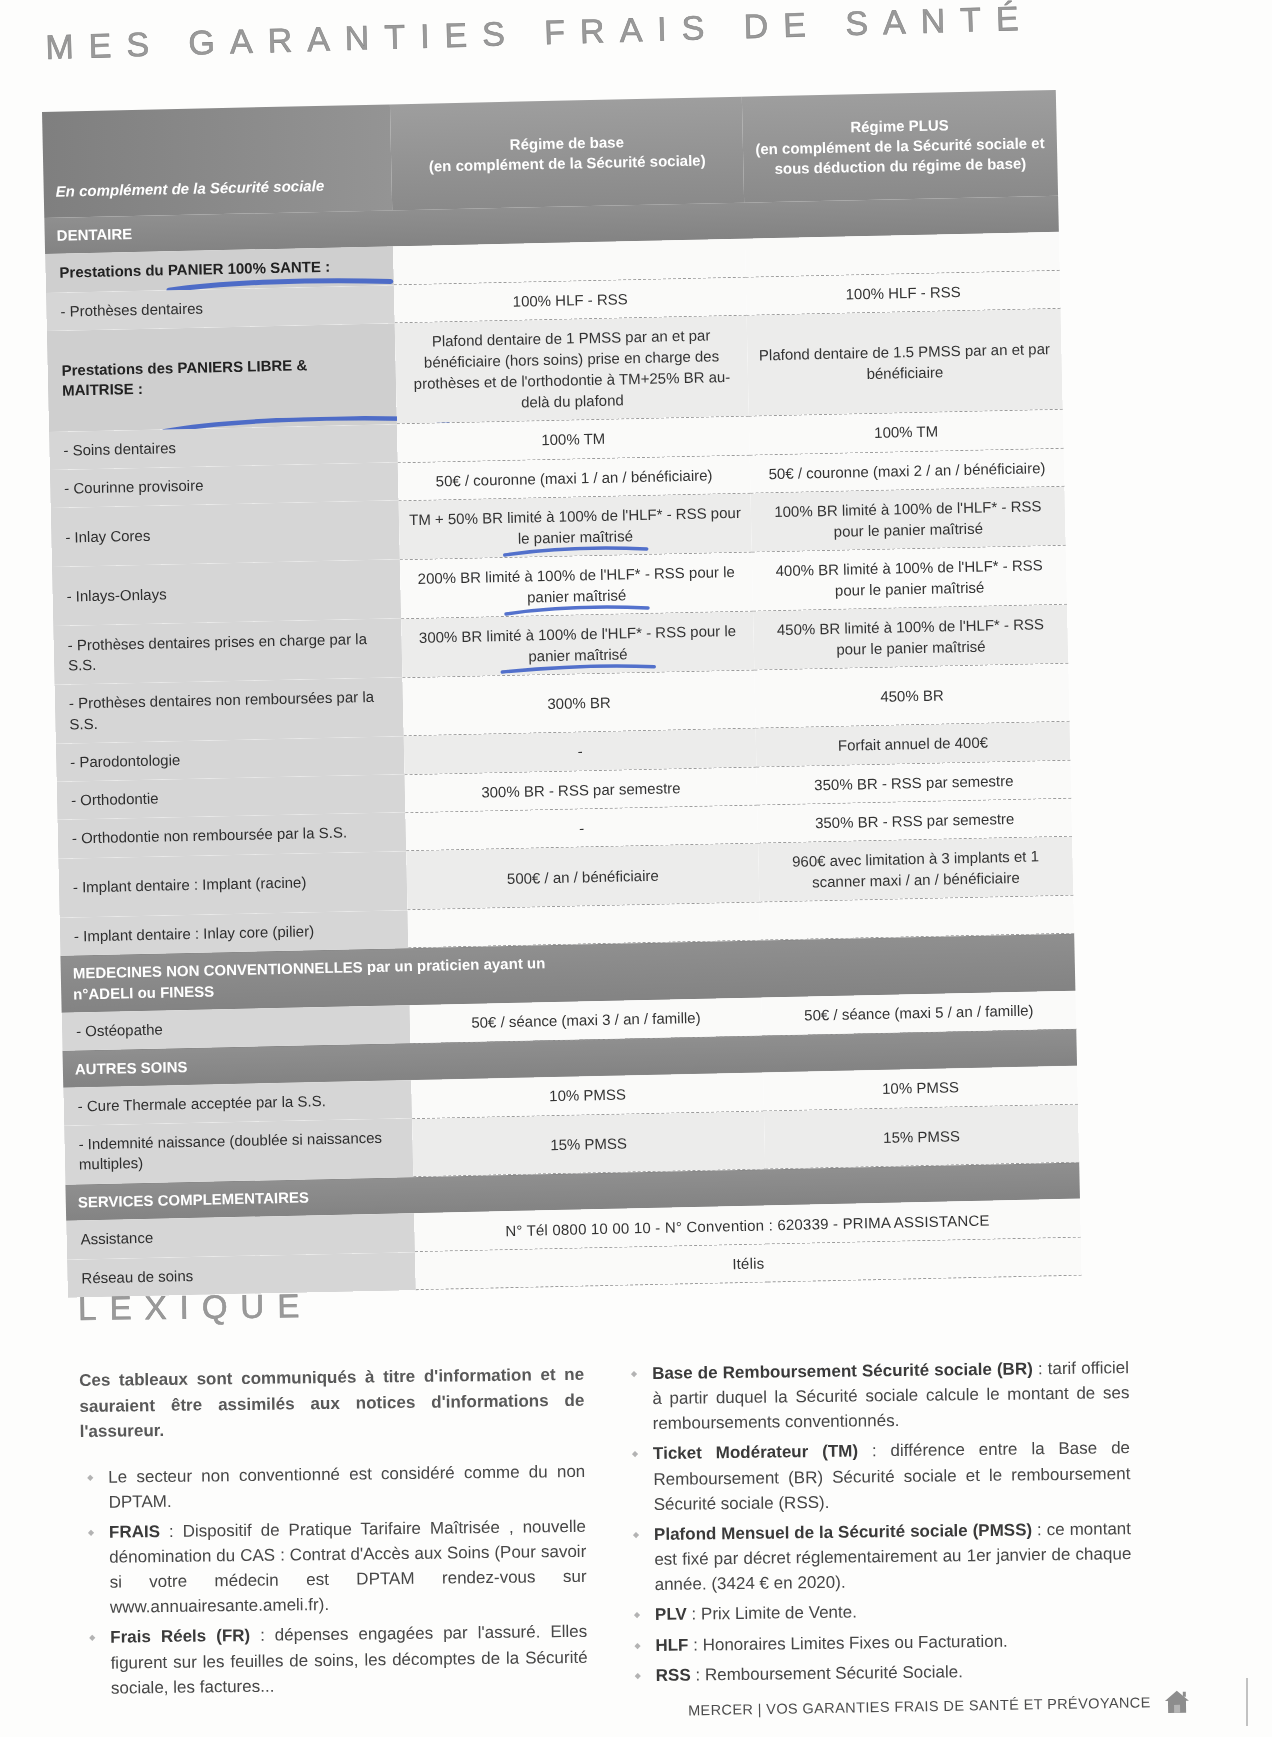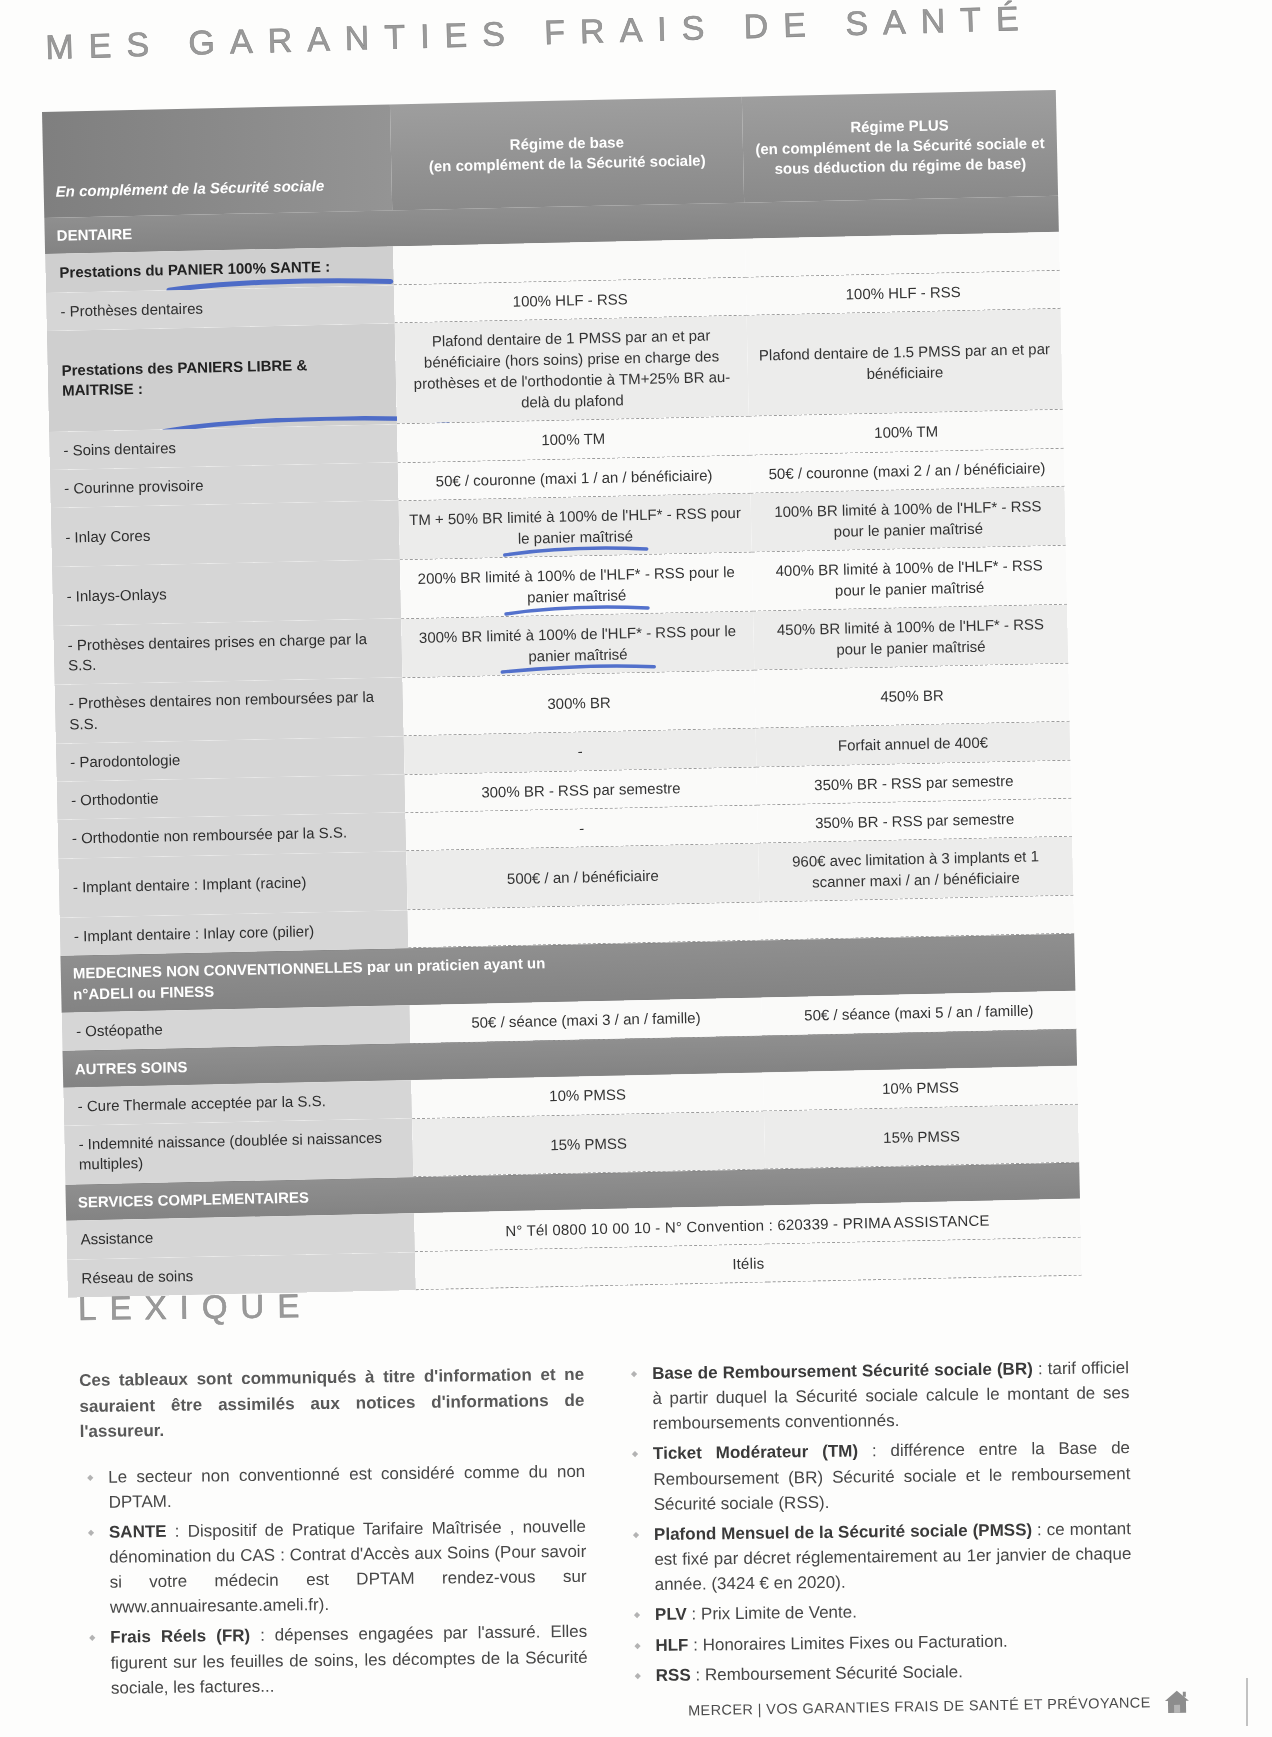--- a/index.html
+++ b/index.html
@@ -290,21 +290,21 @@
 
 <div class="lexique">
   <h2 class="lexique-title">LEXIQUE</h2>
   <div class="lex-cols">
     <div class="lex-col">
       <p class="lex-intro">Ces tableaux sont communiqués à titre d'information et ne sauraient être assimilés aux notices d'informations de l'assureur.</p>
       <div class="bullet">
         <span>Le secteur non conventionné est considéré comme du non DPTAM.</span>
       </div>
       <div class="bullet">
-        <b>SANTE</b><span> : Dispositif de Pratique Tarifaire Maîtrisée , nouvelle dénomination du CAS : Contrat d'Accès aux Soins (Pour savoir si votre médecin est DPTAM rendez-vous sur www.annuairesante.ameli.fr).</span>
+        <b>FRAIS</b><span> : Dispositif de Pratique Tarifaire Maîtrisée , nouvelle dénomination du CAS : Contrat d'Accès aux Soins (Pour savoir si votre médecin est DPTAM rendez-vous sur www.annuairesante.ameli.fr).</span>
       </div>
       <div class="bullet">
         <b>Frais Réels (FR)</b><span> : dépenses engagées par l'assuré. Elles figurent sur les feuilles de soins, les décomptes de la Sécurité sociale, les factures...</span>
       </div>
     </div>
     <div class="lex-col">
       <div class="bullet">
         <b>Base de Remboursement Sécurité sociale (BR)</b><span> : tarif officiel à partir duquel la Sécurité sociale calcule le montant de ses remboursements conventionnés.</span>
       </div>
       <div class="bullet">

